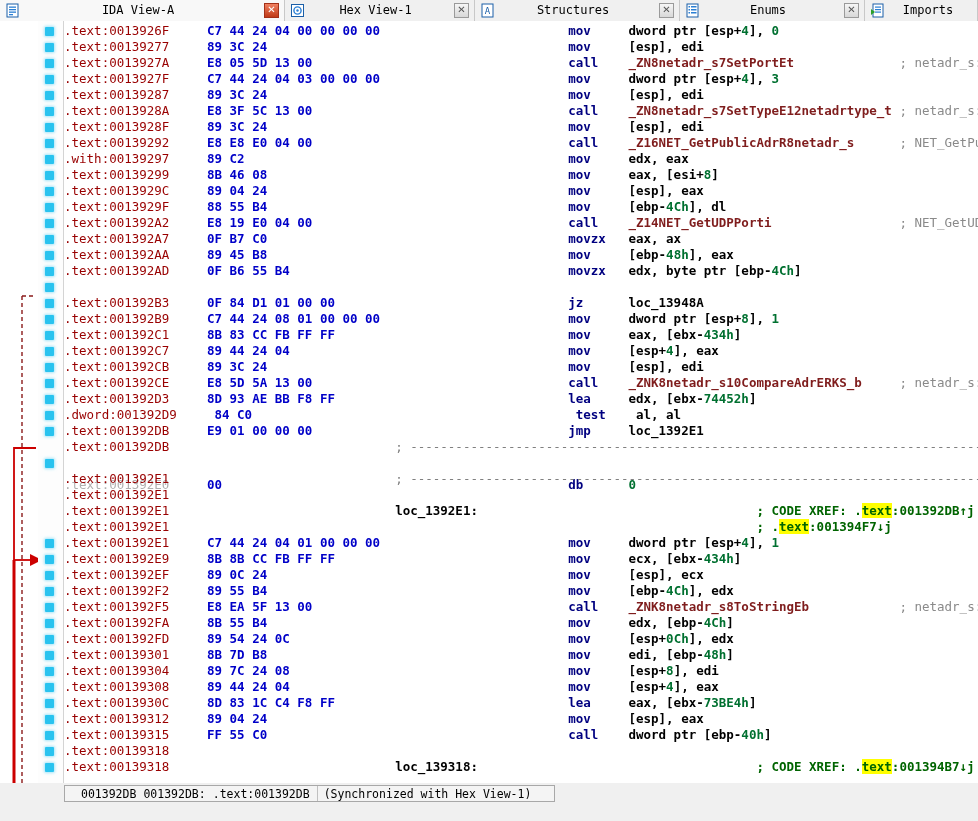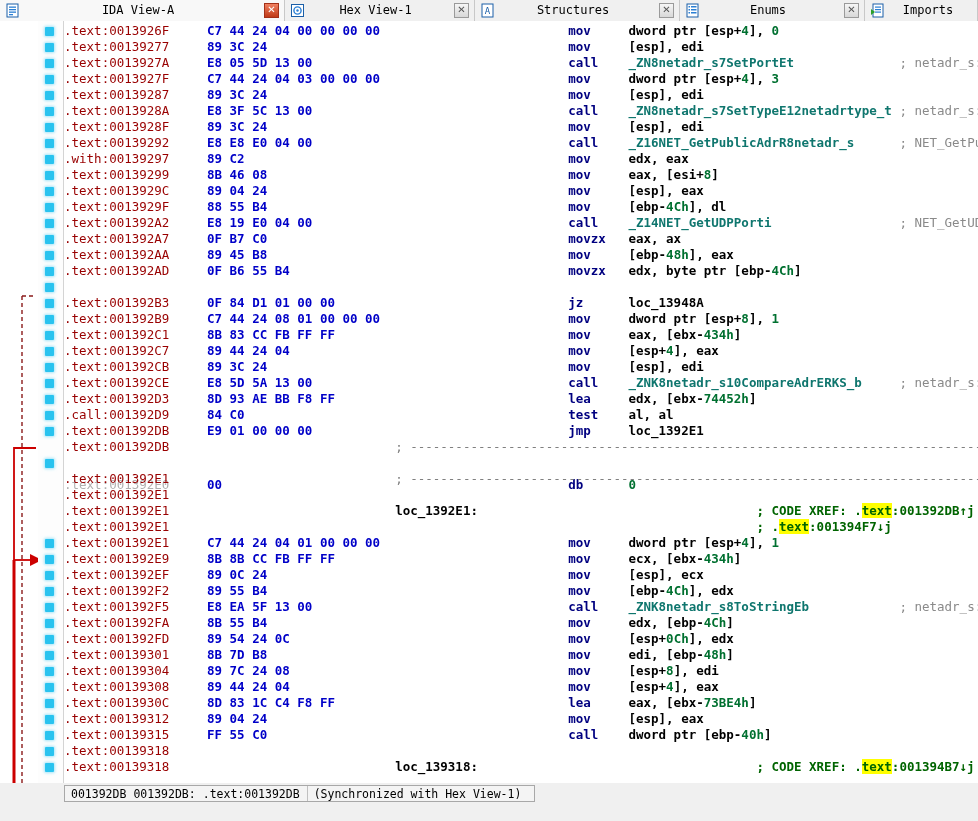--- a/index.html
+++ b/index.html
@@ -89,40 +89,40 @@
     white-space: pre;
     position: relative;
   }
   .seg { white-space: pre; }
   .addr    { color: #990000; }
   .addrdim { color: #b0b0b0; }
   .bytes   { color: #0000c8; font-weight: bold; }
   .mnem    { color: #000080; font-weight: bold; }
   .ops     { color: #000000; font-weight: bold; }
   .num     { color: #007030; font-weight: bold; }
-  .func    { color: #0f766e; font-weight: bold; }
+  .func    { color: #7f1d1d; font-weight: bold; }
   .loclbl  { color: #000000; font-weight: bold; }
   .cmt     { color: #8a8a8a; }
   .xref    { color: #006400; font-weight: bold; }
   .hl      { background: #ffff00; color: #006400; font-weight: bold; }
   .sep     { color: #808080; }
 
   
   .statusbar {
     position: absolute; left: 0; bottom: 0;
     width: 978px; height: 38px;
     background: #f0f0f0;
   }
   .status-inner {
     position: absolute; left: 64px; top: 2px;
     height: 17px;
     border: 1px solid #a8a8a8;
     background: #f4f4f4;
     display: flex; align-items: center;
-    padding: 0 6px;
+    padding: 0 16px;
     font-family: "DejaVu Sans Mono", monospace;
     font-size: 11.5px;
     color: #000;
     white-space: pre;
   }
   .status-cell { padding-right: 7px; }
   .status-div { width:1px; height:15px; background:#c0c0c0; margin-right:6px;}
 </style>
 </head>
 <body>
@@ -273,21 +273,21 @@
         <div class="line" style="top: 210px; position: absolute; left: 0px;"><span class="seg addr">.text:001392A7     </span><span class="seg bytes">0F B7 C0                 </span><span class="seg">                       </span><span class="seg mnem">movzx   </span><span class="seg ops">eax, ax</span></div>
         <div class="line" style="top: 226px; position: absolute; left: 0px;"><span class="seg addr">.text:001392AA     </span><span class="seg bytes">89 45 B8                 </span><span class="seg">                       </span><span class="seg mnem">mov     </span><span class="seg ops">[ebp-</span><span class="seg num">48h</span><span class="seg ops">], eax</span></div>
         <div class="line" style="top: 242px; position: absolute; left: 0px;"><span class="seg addr">.text:001392AD     </span><span class="seg bytes">0F B6 55 B4              </span><span class="seg">                       </span><span class="seg mnem">movzx   </span><span class="seg ops">edx, byte ptr [ebp-</span><span class="seg num">4Ch</span><span class="seg ops">]</span></div>
         <div class="line" style="top: 274px; position: absolute; left: 0px;"><span class="seg addr">.text:001392B3     </span><span class="seg bytes">0F 84 D1 01 00 00        </span><span class="seg">                       </span><span class="seg mnem">jz      </span><span class="seg ops">loc_13948A</span></div>
         <div class="line" style="top: 290px; position: absolute; left: 0px;"><span class="seg addr">.text:001392B9     </span><span class="seg bytes">C7 44 24 08 01 00 00 00  </span><span class="seg">                       </span><span class="seg mnem">mov     </span><span class="seg ops">dword ptr [esp+</span><span class="seg num">8</span><span class="seg ops">], </span><span class="seg num">1</span></div>
         <div class="line" style="top: 306px; position: absolute; left: 0px;"><span class="seg addr">.text:001392C1     </span><span class="seg bytes">8B 83 CC FB FF FF        </span><span class="seg">                       </span><span class="seg mnem">mov     </span><span class="seg ops">eax, [ebx-</span><span class="seg num">434h</span><span class="seg ops">]</span></div>
         <div class="line" style="top: 322px; position: absolute; left: 0px;"><span class="seg addr">.text:001392C7     </span><span class="seg bytes">89 44 24 04              </span><span class="seg">                       </span><span class="seg mnem">mov     </span><span class="seg ops">[esp+</span><span class="seg num">4</span><span class="seg ops">], eax</span></div>
         <div class="line" style="top: 338px; position: absolute; left: 0px;"><span class="seg addr">.text:001392CB     </span><span class="seg bytes">89 3C 24                 </span><span class="seg">                       </span><span class="seg mnem">mov     </span><span class="seg ops">[esp], edi</span></div>
         <div class="line" style="top: 354px; position: absolute; left: 0px;"><span class="seg addr">.text:001392CE     </span><span class="seg bytes">E8 5D 5A 13 00           </span><span class="seg">                       </span><span class="seg mnem">call    </span><span class="seg func">_ZNK8netadr_s10CompareAdrERKS_b</span><span class="seg">     </span><span class="seg cmt">; netadr_s::Compare</span></div>
         <div class="line" style="top: 370px; position: absolute; left: 0px;"><span class="seg addr">.text:001392D3     </span><span class="seg bytes">8D 93 AE BB F8 FF        </span><span class="seg">                       </span><span class="seg mnem">lea     </span><span class="seg ops">edx, [ebx-</span><span class="seg num">74452h</span><span class="seg ops">]</span></div>
-        <div class="line" style="top: 386px; position: absolute; left: 0px;"><span class="seg addr">.call:001392D9     </span><span class="seg bytes">84 C0                    </span><span class="seg">                       </span><span class="seg mnem">test    </span><span class="seg ops">al, al</span></div>
+        <div class="line" style="top: 386px; position: absolute; left: 0px;"><span class="seg addr">.dword:001392D9     </span><span class="seg bytes">84 C0                    </span><span class="seg">                       </span><span class="seg mnem">test    </span><span class="seg ops">al, al</span></div>
         <div class="line" style="top: 402px; position: absolute; left: 0px;"><span class="seg addr">.text:001392DB     </span><span class="seg bytes">E9 01 00 00 00           </span><span class="seg">                       </span><span class="seg mnem">jmp     </span><span class="seg ops">loc_1392E1</span></div>
         <div class="line" style="top: 418px; position: absolute; left: 0px;"><span class="seg addr">.text:001392DB     </span><span class="seg bytes">                         </span><span class="seg sep">; ------------------------------------------------------------------------------</span></div>
         <div class="line" style="top: 456px; position: absolute; left: 0px;"><span class="seg addrdim">.text:001392E0     </span><span class="seg bytes">00                       </span><span class="seg">                       </span><span class="seg mnem">db      </span><span class="seg num">0</span></div>
         <div class="line" style="top: 450px; position: absolute; left: 0px;"><span class="seg addr">.text:001392E1     </span><span class="seg bytes">                         </span><span class="seg sep">; ------------------------------------------------------------------------------</span></div>
         <div class="line" style="top: 466px; position: absolute; left: 0px;"><span class="seg addr">.text:001392E1     </span><span class="seg bytes">                         </span></div>
         <div class="line" style="top: 482px; position: absolute; left: 0px;"><span class="seg addr">.text:001392E1     </span><span class="seg bytes">                         </span><span class="seg loclbl">loc_1392E1:                                     </span><span class="seg xref">; CODE XREF: .</span><span class="seg hl">text</span><span class="seg xref">:001392DB↑j</span></div>
         <div class="line" style="top: 498px; position: absolute; left: 0px;"><span class="seg addr">.text:001392E1     </span><span class="seg bytes">                         </span><span class="seg">                                                </span><span class="seg xref">; .</span><span class="seg hl">text</span><span class="seg xref">:001394F7↓j</span></div>
         <div class="line" style="top: 514px; position: absolute; left: 0px;"><span class="seg addr">.text:001392E1     </span><span class="seg bytes">C7 44 24 04 01 00 00 00  </span><span class="seg">                       </span><span class="seg mnem">mov     </span><span class="seg ops">dword ptr [esp+</span><span class="seg num">4</span><span class="seg ops">], </span><span class="seg num">1</span></div>
         <div class="line" style="top: 530px; position: absolute; left: 0px;"><span class="seg addr">.text:001392E9     </span><span class="seg bytes">8B 8B CC FB FF FF        </span><span class="seg">                       </span><span class="seg mnem">mov     </span><span class="seg ops">ecx, [ebx-</span><span class="seg num">434h</span><span class="seg ops">]</span></div>
         <div class="line" style="top: 546px; position: absolute; left: 0px;"><span class="seg addr">.text:001392EF     </span><span class="seg bytes">89 0C 24                 </span><span class="seg">                       </span><span class="seg mnem">mov     </span><span class="seg ops">[esp], ecx</span></div>

